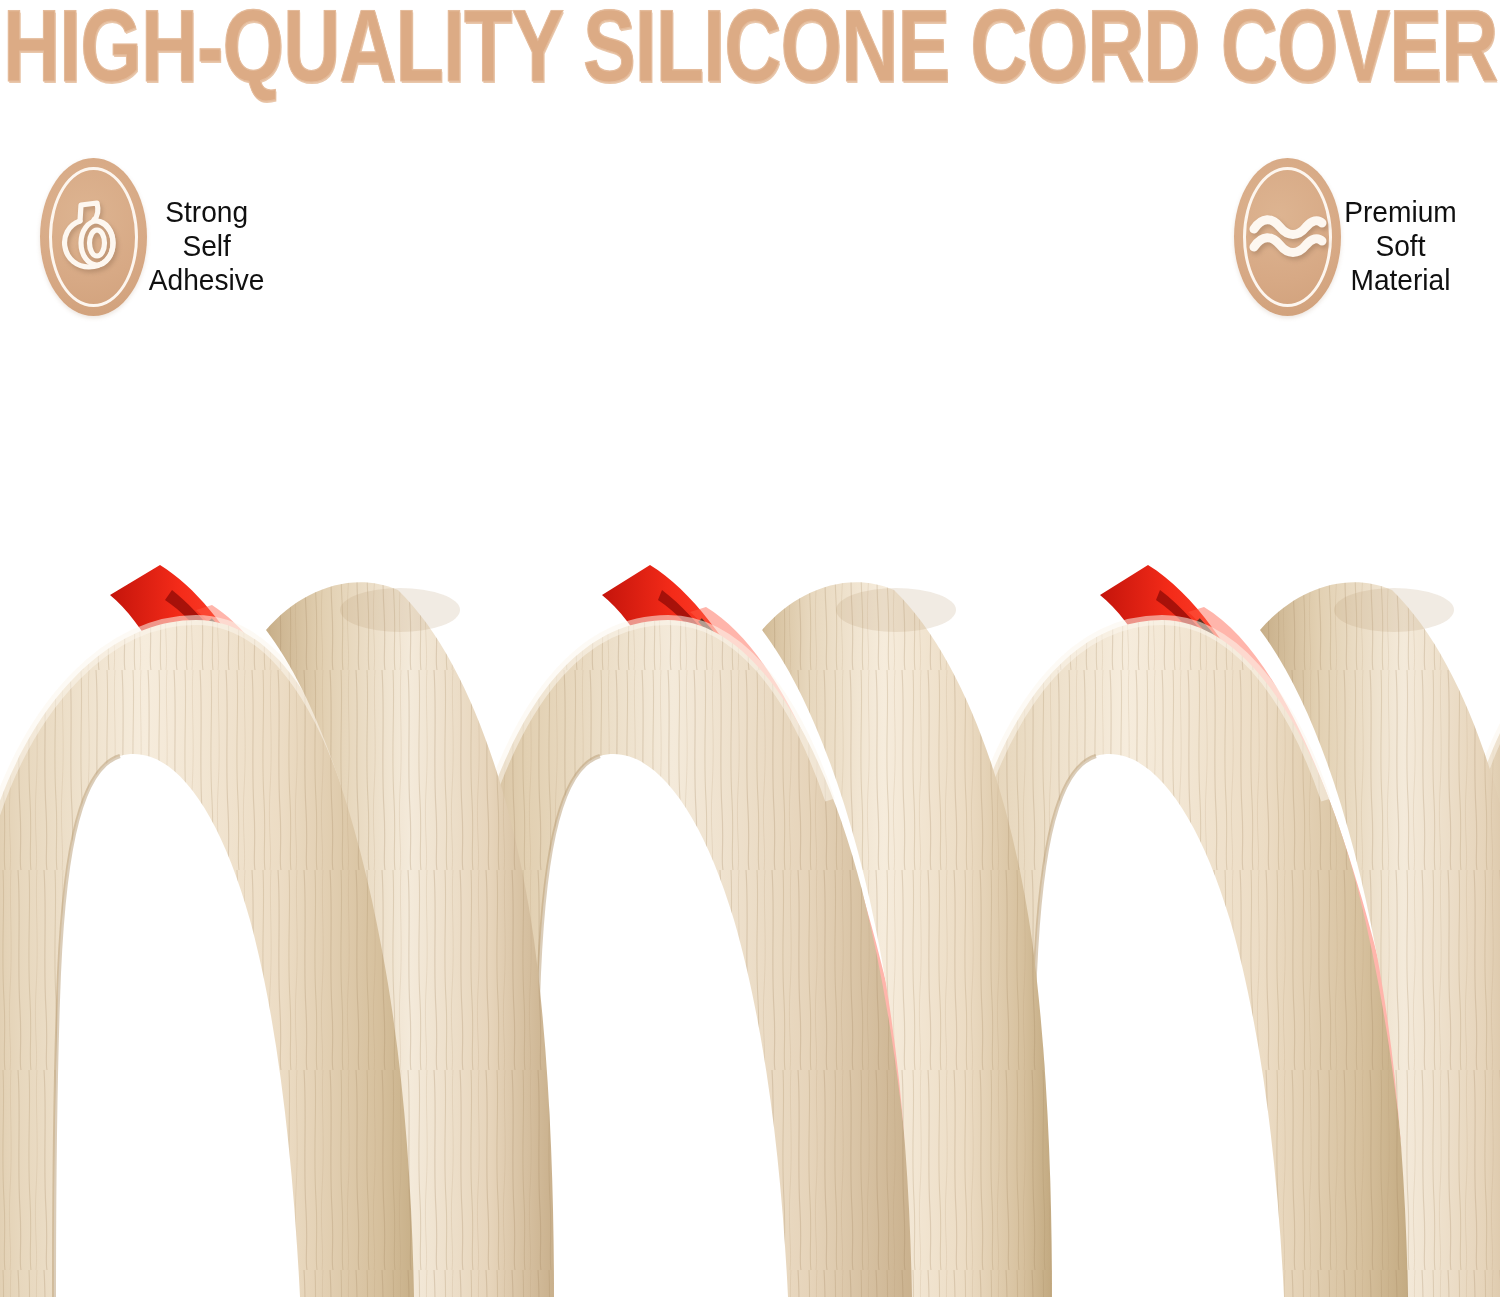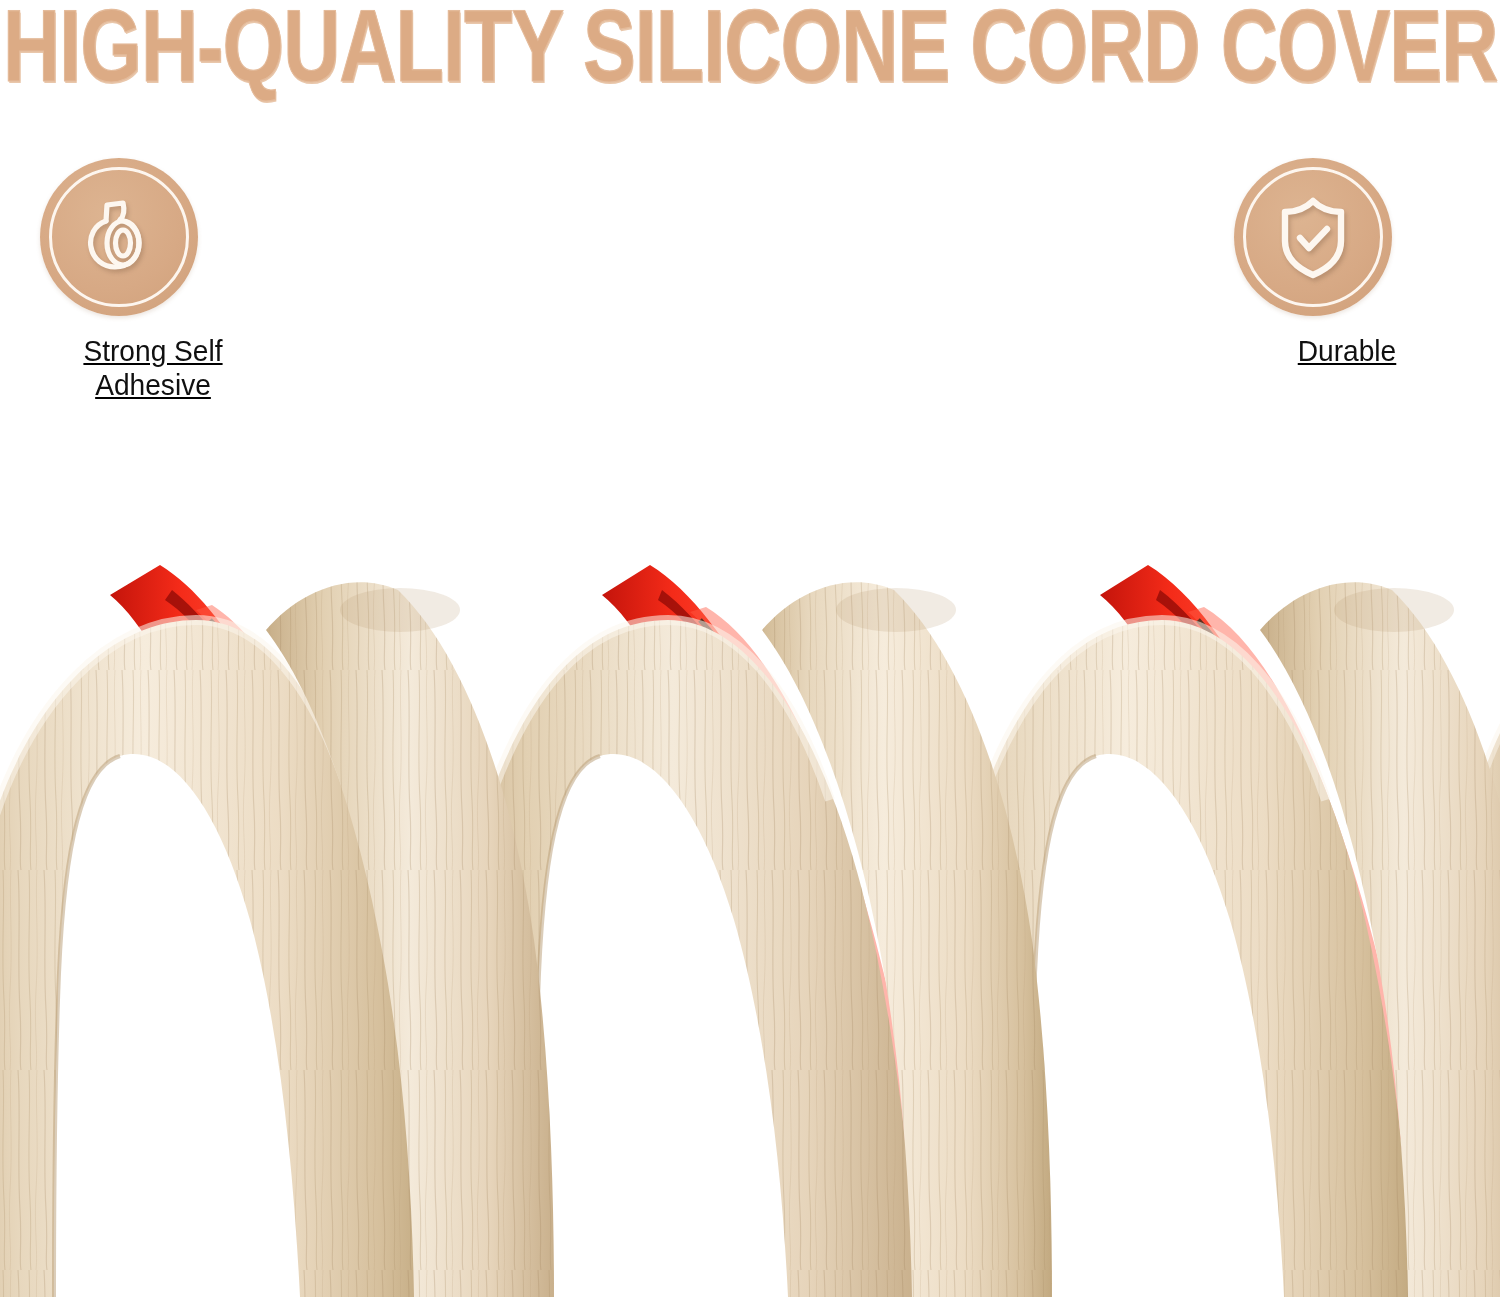--- a/index.html
+++ b/index.html
@@ -50,22 +50,22 @@
     left: 40px;
     top: 158px;
     width: 1420px;
     display: flex;
     justify-content: space-between;
     align-items: flex-start;
   }
   .feature {
     width: 226px;
     display: flex;
-    flex-direction: column;
-    text-decoration: underline;
+    flex-direction: row;
+    align-items: center;
   }
   .badge {
     position: relative;
     width: 158px;
     height: 158px;
     border-radius: 50%;
     background: radial-gradient(circle at 42% 36%, #ddb491 0%, #d7a985 55%, #cf9f79 100%);
     box-shadow: 0 2px 4px rgba(150,110,80,0.18);
     display: flex;
     align-items: center;
@@ -134,37 +134,36 @@
           </svg>
         </span>
       </div>
       <div class="feature-label">
         <div>Strong Self</div>
         <div>Adhesive</div>
       </div>
     </div>
 
 
-
-
     <div class="feature">
       <div class="badge">
         <span>
-          <svg width="92" height="92" viewBox="0 0 92 92" fill="none" stroke="#fdf7f0" stroke-width="6.4" stroke-linecap="round" stroke-linejoin="round">
-            <path d="M46 10 C38 18 28 21 18 21 L18 50 C18 68 32 78 46 84
-                     C60 78 74 68 74 50 L74 21 C64 21 54 18 46 10 Z"></path>
-            <path d="M33 47 L42 57 L60 38"></path>
+          <svg width="92" height="92" viewBox="0 0 92 92" fill="none" stroke="#fdf7f0" stroke-width="9" stroke-linecap="round" stroke-linejoin="round">
+            <path d="M12 38 C20 26 30 26 38 36 C46 46 56 46 64 36 C70 29 76 28 80 32"></path>
+            <path d="M12 56 C20 44 30 44 38 54 C46 64 56 64 64 54 C70 47 76 46 80 50"></path>
           </svg>
         </span>
       </div>
       <div class="feature-label">
-        <div>Durable</div>
-        <div></div>
+        <div>Premium Soft</div>
+        <div>Material</div>
       </div>
     </div>
+
+
 
 
   </div>
 
   <div class="product">
     <svg width="1500" height="827" viewBox="0 0 1500 827">
       <defs>
 
         <linearGradient id="woodA" x1="0" y1="0" x2="1" y2="0">
           <stop offset="0%" stop-color="#d2bb96"></stop>

